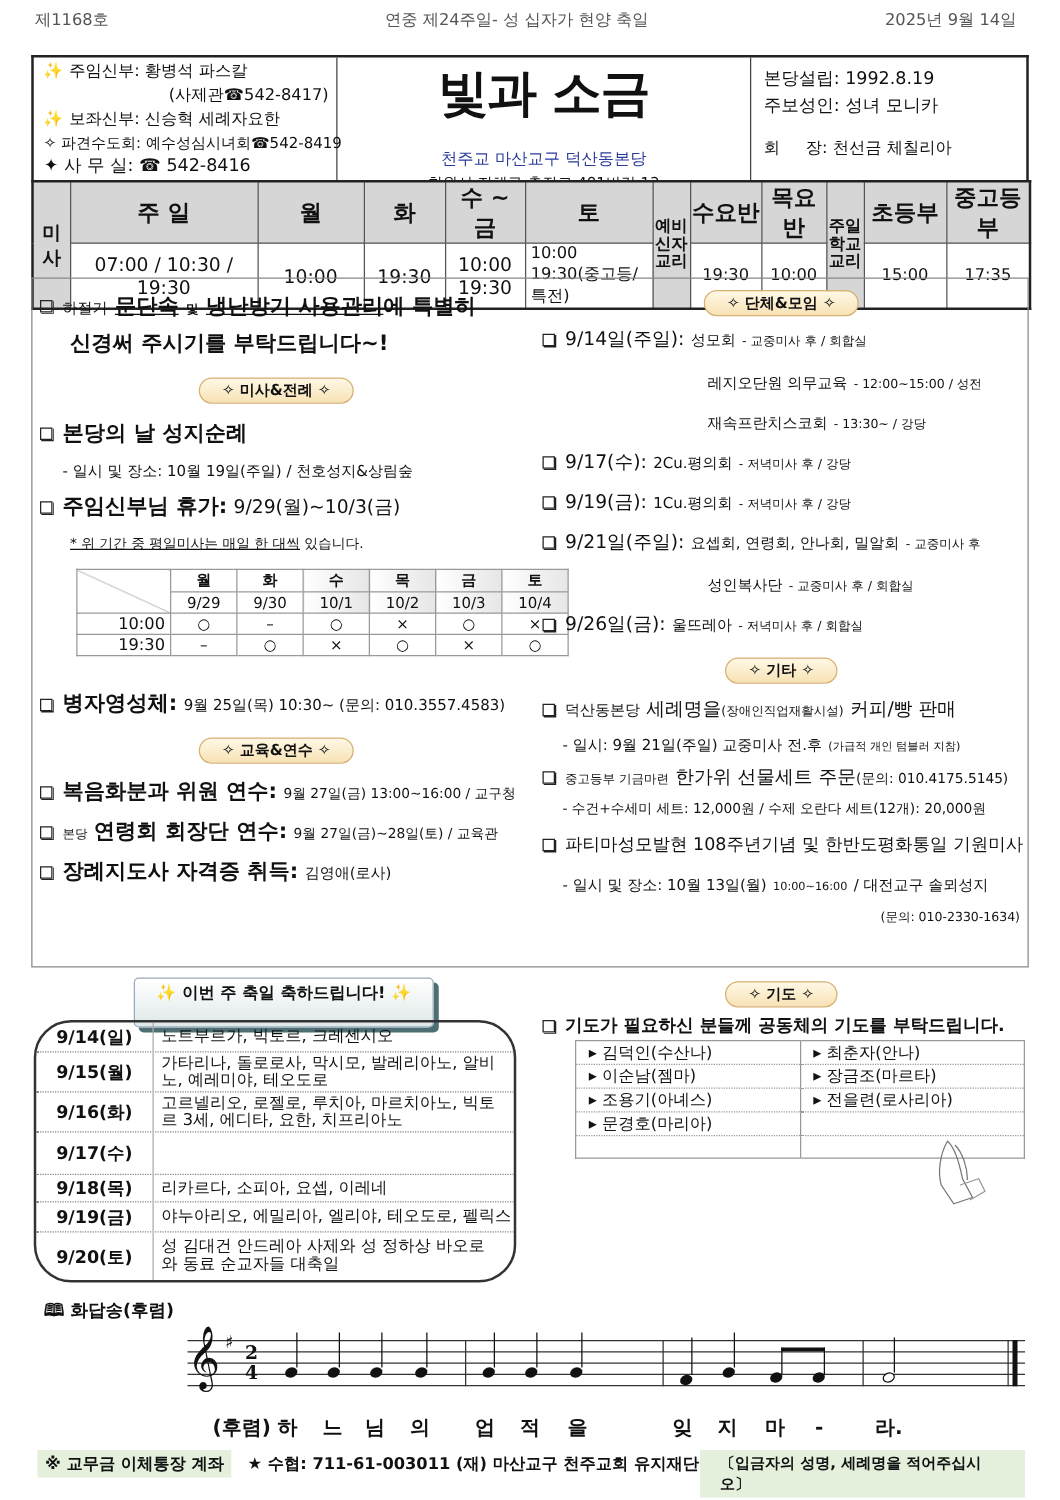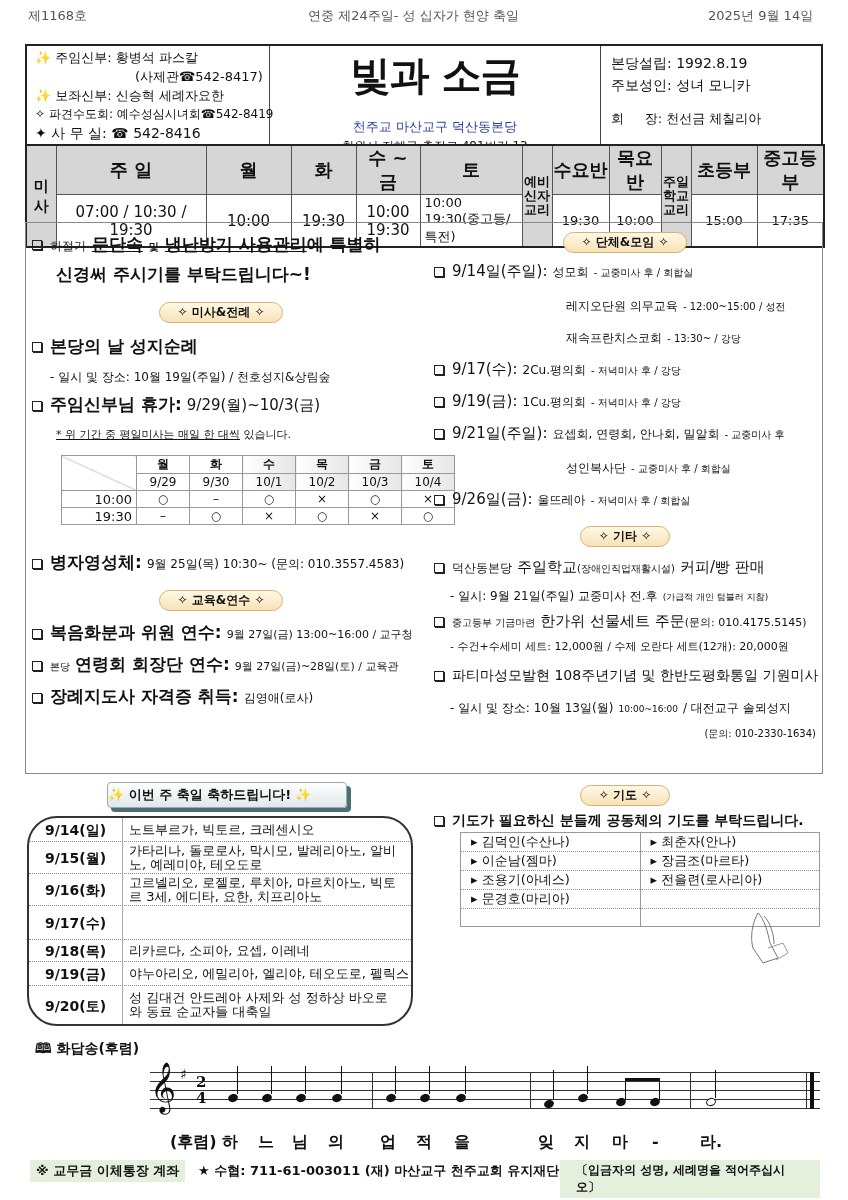--- a/index.html
+++ b/index.html
@@ -32,21 +32,21 @@
 .sm{font-size:12px}
 .u{text-decoration:underline}
 #vac{position:absolute;left:35px;top:232px;border-collapse:collapse;font-size:12px}
 #vac td{border:1px solid #999;text-align:center;width:53px;height:17px}
 #vac td.first{width:75px;text-align:right;padding-right:4px;font-size:13px}
 #vac .g{background:linear-gradient(90deg,#fff,#e6e6e6)}
 #feast{position:absolute;left:27px;top:816px;width:386px;height:210px;border:2px solid #333;border-radius:30px;overflow:hidden}
 #feast .fr{position:absolute;left:0;width:386px;border-bottom:1px dotted #888;font-size:13px}
 #feast .fd{position:absolute;left:0;width:94px;text-align:center;font-weight:bold;font-size:14px;border-right:1px solid #aaa;height:100%}
 #feast .fn{position:absolute;left:100px;line-height:14px}
-#feastpill{position:absolute;left:107px;top:782px;width:240px;height:26px;border:1px solid #9ab;border-radius:4px;background:linear-gradient(#fff,#dfe8ea);box-shadow:4px 4px 0 #4d6e73;font-weight:bold;font-size:13px;line-height:24px}
+#feastpill{position:absolute;left:107px;top:782px;width:240px;height:40px;border:1px solid #9ab;border-radius:4px;background:linear-gradient(#fff,#dfe8ea);box-shadow:4px 4px 0 #4d6e73;font-weight:bold;font-size:13px;text-align:center;line-height:24px}
 #pray{position:absolute;left:460px;top:832px;width:360px;border-collapse:collapse;font-size:13px}
 #pray td{border-bottom:1px dotted #999;padding:0 6px 0 10px;height:18px;width:180px}
 #pray td+td{border-left:1px solid #999}
 #pray{border:1px solid #999}
 .staff{position:absolute;left:150px;top:1072px;width:670px;height:38px}
 .staff .l{position:absolute;left:0;width:670px;height:1px;background:#333}
 .bar{position:absolute;top:0;width:1px;height:37px;background:#333}
 .note{position:absolute;width:10px;height:8px;border-radius:50%;background:#111;transform:rotate(-20deg)}
 .stem{position:absolute;width:1px;background:#111}
 .lyrics{position:absolute;top:1132px;left:170px;font-weight:bold;font-size:16px;white-space:nowrap}
@@ -188,21 +188,21 @@
   <div class="line" style="left:408px;top:38px"><span class="chk"></span><span class="med">9/14일(주일):</span> <span class="sm">성모회</span> <span class="tiny">- 교중미사 후 / 회합실</span></div>
   <div class="line" style="left:540px;top:72px"><span class="sm">레지오단원 의무교육</span> <span class="tiny">- 12:00~15:00 / 성전</span></div>
   <div class="line" style="left:540px;top:104px"><span class="sm">재속프란치스코회</span> <span class="tiny">- 13:30~ / 강당</span></div>
   <div class="line" style="left:408px;top:136px"><span class="chk"></span><span class="med">9/17(수):</span> <span class="sm">2Cu.평의회</span> <span class="tiny">- 저녁미사 후 / 강당</span></div>
   <div class="line" style="left:408px;top:168px"><span class="chk"></span><span class="med">9/19(금):</span> <span class="sm">1Cu.평의회</span> <span class="tiny">- 저녁미사 후 / 강당</span></div>
   <div class="line" style="left:408px;top:200px"><span class="chk"></span><span class="med">9/21일(주일):</span> <span class="sm">요셉회, 연령회, 안나회, 밀알회</span> <span class="tiny">- 교중미사 후</span></div>
   <div class="line" style="left:540px;top:234px"><span class="sm">성인복사단</span> <span class="tiny">- 교중미사 후 / 회합실</span></div>
   <div class="line" style="left:408px;top:266px"><span class="chk"></span><span class="med">9/26일(금):</span> <span class="sm">울뜨레아</span> <span class="tiny">- 저녁미사 후 / 회합실</span></div>
 
   <div class="pillwrap" style="left:400px;width:398px;top:302px"><span class="sec-pill">✧ 기타 ✧</span></div>
-  <div class="line" style="left:408px;top:334px"><span class="chk"></span><span class="sm">덕산동본당</span> <span class="med">주일학교</span><span class="tiny">(장애인직업재활시설)</span> <span class="med">커피/빵 판매</span></div>
+  <div class="line" style="left:408px;top:334px"><span class="chk"></span><span class="sm">덕산동본당</span> <span class="med">세례명을</span><span class="tiny">(장애인직업재활시설)</span> <span class="med">커피/빵 판매</span></div>
   <div class="line" style="left:424px;top:362px"><span class="sm">- 일시: 9월 21일(주일) 교중미사 전.후</span> <span style="font-size:9px">(가급적 개인 텀블러 지참)</span></div>
   <div class="line" style="left:408px;top:388px"><span class="chk"></span><span class="tiny">중고등부 기금마련</span> <span class="med">한가위 선물세트 주문</span><span style="font-size:11px">(문의: 010.4175.5145)</span></div>
   <div class="line" style="left:424px;top:416px;font-size:11px">- 수건+수세미 세트: 12,000원 / 수제 오란다 세트(12개): 20,000원</div>
   <div class="line" style="left:408px;top:442px"><span class="chk"></span><span class="med" style="font-size:14px">파티마성모발현 108주년기념 및 한반도평화통일 기원미사</span></div>
   <div class="line" style="left:424px;top:474px"><span class="sm">- 일시 및 장소: 10월 13일(월)</span> <span style="font-size:9px">10:00~16:00</span> <span class="sm">/ 대전교구 솔뫼성지</span></div>
   <div class="line" style="right:6px;top:504px;font-size:10px">(문의: 010-2330-1634)</div>
 </div>
 
 <div id="feastpill">✨ 이번 주 축일 축하드립니다! ✨</div>
 <div id="feast">

